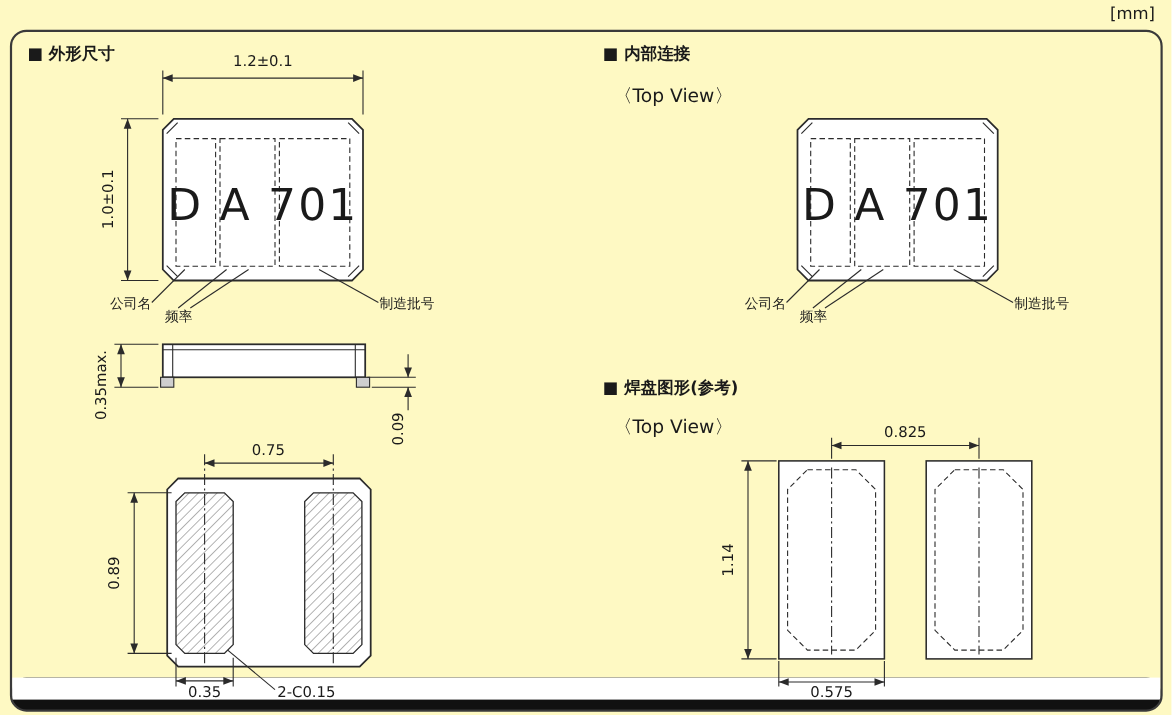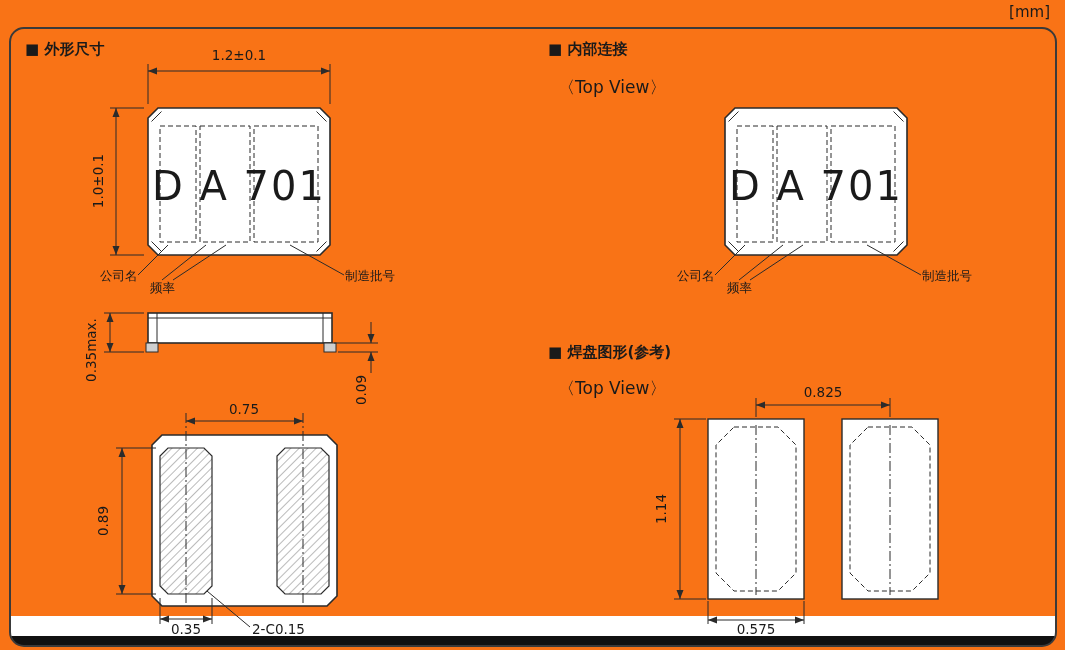--- a/index.html
+++ b/index.html
@@ -1,16 +1,16 @@
 <!DOCTYPE html>
 <html><head>
 <meta charset="utf-8">
 <style>
   html,body { margin:0; padding:0; background:#ffffff; }
-  .canvas { position:relative; width:1065px; height:650px; background:#f97316; overflow:hidden;
+  .canvas { position:relative; width:1065px; height:650px; background:#fef9c3; overflow:hidden;
             font-family:"DejaVu Sans","Liberation Sans",sans-serif; }
   svg { position:absolute; left:0; top:0; }
 
   
   .ln      { stroke:#2b2b2b; stroke-width:1.6; fill:#ffffff; }
   .thin    { stroke:#2b2b2b; stroke-width:1;   fill:none; }
   .dim     { stroke:#2b2b2b; stroke-width:1;   fill:none; }
   .dash    { stroke:#2b2b2b; stroke-width:1;   fill:none; stroke-dasharray:5 3; }
   .dashdot { stroke:#2b2b2b; stroke-width:1;   fill:none; stroke-dasharray:10 3 2 3; }
 

